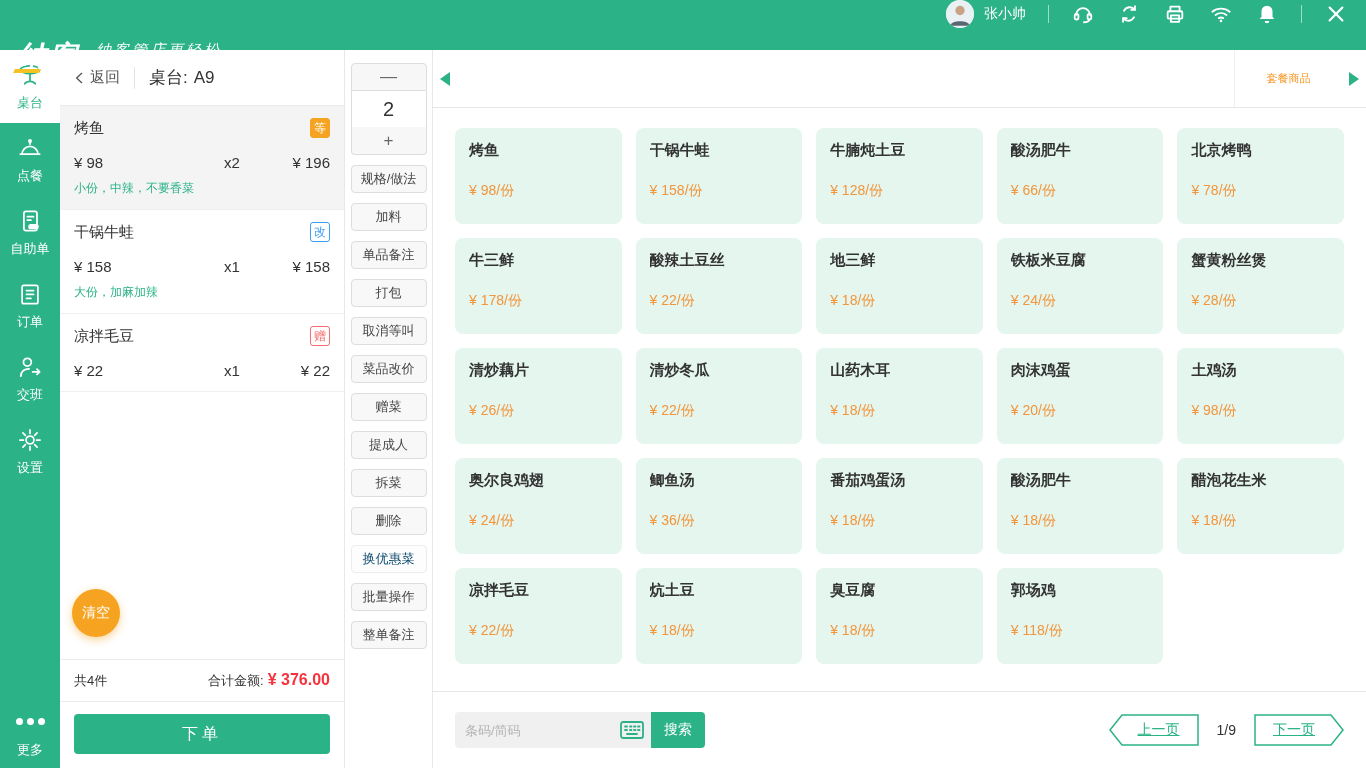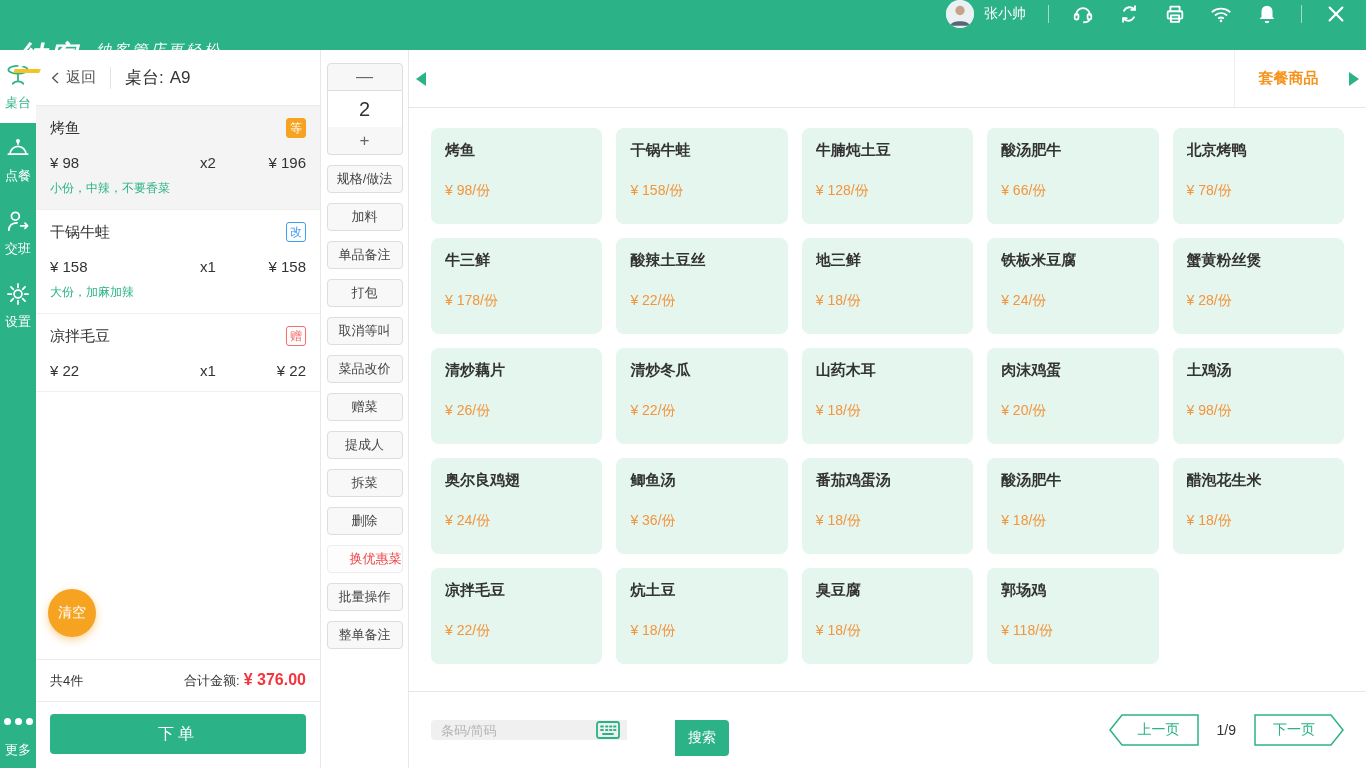--- a/index.html
+++ b/index.html
@@ -19,21 +19,21 @@
   .avatar { width:28px; height:28px; border-radius:50%; background:#eef3f6; overflow:hidden; flex:0 0 auto; }
   .user-name { color:#fff; font-size:14px; margin-left:-12px; }
   .tb-divider { width:1px; height:18px; background:rgba(255,255,255,.55); }
   .tb-icon { width:24px; height:24px; color:#fff; display:flex; align-items:center; justify-content:center; cursor:pointer; }
   .tb-icon svg { width:22px; height:22px; }
 
   
   .body-row { flex:1; display:flex; min-height:0; }
 
   
-  .sidenav { width:36px; background:var(--primary,#2BB287); display:flex; flex-direction:column; flex:0 0 auto; }
+  .sidenav { width:60px; background:var(--primary,#2BB287); display:flex; flex-direction:column; flex:0 0 auto; }
   .nav-item { height:73px; display:flex; flex-direction:column; align-items:center; justify-content:center; gap:5px; color:#fff; font-size:13px; cursor:pointer; }
   .nav-item svg { width:28px; height:28px; }
   .nav-item.active { background:#fff; color:var(--primary,#2BB287); }
   .nav-spacer { flex:1; }
   .nav-more { height:70px; }
   .dots { display:flex; gap:4px; height:28px; align-items:center; }
   .dots i { width:7px; height:7px; border-radius:50%; background:currentColor; }
 
   
   .order-panel { width:285px; background:#fff; border-right:1px solid #e8e8e8; display:flex; flex-direction:column; flex:0 0 auto; }
@@ -69,50 +69,50 @@
 
   
   .action-col { width:88px; flex:0 0 auto; border-right:1px solid #e8e8e8; padding:13px 5px 0; overflow:hidden; }
   .qty-group { width:76px; margin:0 auto 10px; }
   .qty-btn { width:100%; height:28px; background:#f7f7f7; border:1px solid #ddd; color:#666; font-size:17px; cursor:pointer; display:block; }
   .qty-minus { border-radius:4px 4px 0 0; }
   .qty-plus { border-radius:0 0 4px 4px; border-top:none; }
   .qty-value { width:100%; height:36px; background:#fff; border-left:1px solid #ddd; border-right:1px solid #ddd; font-size:20px; color:#333; display:flex; align-items:center; justify-content:center; }
   .act-list { display:flex; flex-direction:column; align-items:center; }
   .act-btn { width:76px; height:28px; margin-bottom:10px; background:#f8f8f8; border:1px solid #ddd; border-radius:4px; font-size:13px; color:#444; cursor:pointer; white-space:nowrap; padding:0; }
-  .act-btn.disabled { color:#ef4444; border-color:#ececec; background:#fdfdfd; cursor:default;text-align:right; }
+  .act-btn.disabled { color:#0c4a6e; border-color:#ececec; background:#fdfdfd; cursor:default; }
 
   
   .main { flex:1; display:flex; flex-direction:column; min-width:0; background:#fff; }
   .tabbar { height:58px; flex:0 0 auto; display:flex; align-items:stretch; border-bottom:1px solid #e6e6e6; }
   .tab-arrow { width:24px; display:flex; align-items:center; justify-content:center; cursor:pointer; }
   .tri-left { width:0; height:0; border-top:7px solid transparent; border-bottom:7px solid transparent; border-right:10px solid var(--primary,#2BB287); }
   .tri-right { width:0; height:0; border-top:7px solid transparent; border-bottom:7px solid transparent; border-left:10px solid var(--primary,#2BB287); }
   .tabs { display:flex; align-items:stretch; }
   .tab { width:85px; display:flex; align-items:center; justify-content:center; font-size:15px; color:#333; border-right:1px solid #f0f0f0; cursor:pointer; }
   .tab.active { background:#f5f5f5; color:var(--primary,#2BB287); font-weight:bold; }
   .tab-spacer { flex:1; }
-  .tab-combo { width:108px; display:flex; align-items:center; justify-content:center; font-size:15px; font-weight:bold; color:var(--combo_orange,#F5941D); border-left:1px solid #f0f0f0; cursor:pointer; }
+  .tab-combo { width:108px; display:flex; align-items:center; justify-content:center; font-size:11px; font-weight:normal; color:var(--combo_orange,#F5941D); border-left:1px solid #f0f0f0; cursor:pointer; }
 
   .menu-grid { flex:1; padding:20px 22px 0; display:grid; grid-template-columns:repeat(5,1fr); grid-auto-rows:96px; gap:14px; align-content:start; }
   .menu-card { background:var(--mint,#E4F6EE); border-radius:8px; padding:13px 14px; cursor:pointer; }
   .mc-name { font-size:15px; font-weight:600; color:#333; display:block; white-space:nowrap; overflow:hidden; }
   .mc-price { font-size:14px; color:var(--price_orange,#F2953C); display:block; margin-top:22px; }
 
   .footbar { height:77px; flex:0 0 auto; border-top:1px solid #e6e6e6; display:flex; align-items:center; padding:0 22px; }
-  .search-group { display:flex; height:20px;gap:48px; }
+  .search-group { display:flex; height:36px; }
   .search-box { display:flex; align-items:center; background:#f0f0f0; border-radius:4px 0 0 4px; width:196px; }
   .search-input { flex:1; min-width:0; height:36px; background:transparent; border:none; outline:none; padding:0 10px; font-size:13px; color:#333; font-family:inherit; }
   .search-input::placeholder { color:#b3b3b3; }
   .kb-icon { width:38px; display:flex; align-items:center; justify-content:center; color:var(--primary,#2BB287); cursor:pointer; }
   .kb-icon svg { width:24px; height:18px; }
   .search-btn { width:54px; height:36px; background:var(--primary,#2BB287); color:#fff; border:none; border-radius:0 4px 4px 0; font-size:14px; cursor:pointer; }
   .foot-spacer { flex:1; }
   .pager { display:flex; align-items:center; gap:18px; }
-  .page-btn { position:relative; width:90px; height:32px; background:transparent; border:none; cursor:pointer; color:var(--primary,#2BB287); font-size:14px; font-family:inherit; }
+  .page-btn { position:relative; width:90px; height:32px; background:transparent; border:none; cursor:pointer; color:var(--primary,#2BB287); font-size:14px; font-family:inherit;text-decoration:underline; }
   .page-btn svg { position:absolute; inset:0; width:100%; height:100%; }
   .page-btn span { position:relative; z-index:1; }
   .page-btn.prev span { padding-left:10px; }
   .page-btn.next span { padding-right:10px; }
   .page-indicator { font-size:14px; color:#333; }
 
   svg.ic { fill:none; stroke:currentColor; stroke-width:2; stroke-linecap:round; stroke-linejoin:round; }
 </style>
 </head>
 <body>
@@ -197,20 +197,35 @@
         <span>桌台</span>
       </div>
       <div class="nav-item">
         <svg class="ic" viewBox="0 0 32 32">
             <path d="M5 23h22"></path>
             <path d="M7 23a9 9 0 0 1 18 0"></path>
             <path d="M16 11.5v-2"></path>
             <circle cx="16" cy="8" r="1.3"></circle>
           </svg>
         <span>点餐</span>
+      </div>
+      <div class="nav-item">
+        <svg class="ic" viewBox="0 0 32 32">
+            <rect x="9" y="5" width="15" height="22" rx="2.5"></rect>
+            <path d="M13 11h7M13 15h4"></path>
+            <rect x="14" y="19.5" width="12" height="6" rx="3" fill="currentColor" stroke="none"></rect>
+          </svg>
+        <span>自助单</span>
+      </div>
+      <div class="nav-item">
+        <svg class="ic" viewBox="0 0 32 32">
+            <rect x="7" y="6" width="18" height="21" rx="2"></rect>
+            <path d="M12 12h8M12 16.5h8M12 21h5"></path>
+          </svg>
+        <span>订单</span>
       </div>
       <div class="nav-item">
         <svg class="ic" viewBox="0 0 32 32">
             <circle cx="13" cy="10.5" r="4.5"></circle>
             <path d="M5.5 26.5c0-5.5 4-8.5 9.5-8.5"></path>
             <path d="M19 21.5h8m-3-3 3 3-3 3"></path>
           </svg>
         <span>交班</span>
       </div>
       <div class="nav-item">

